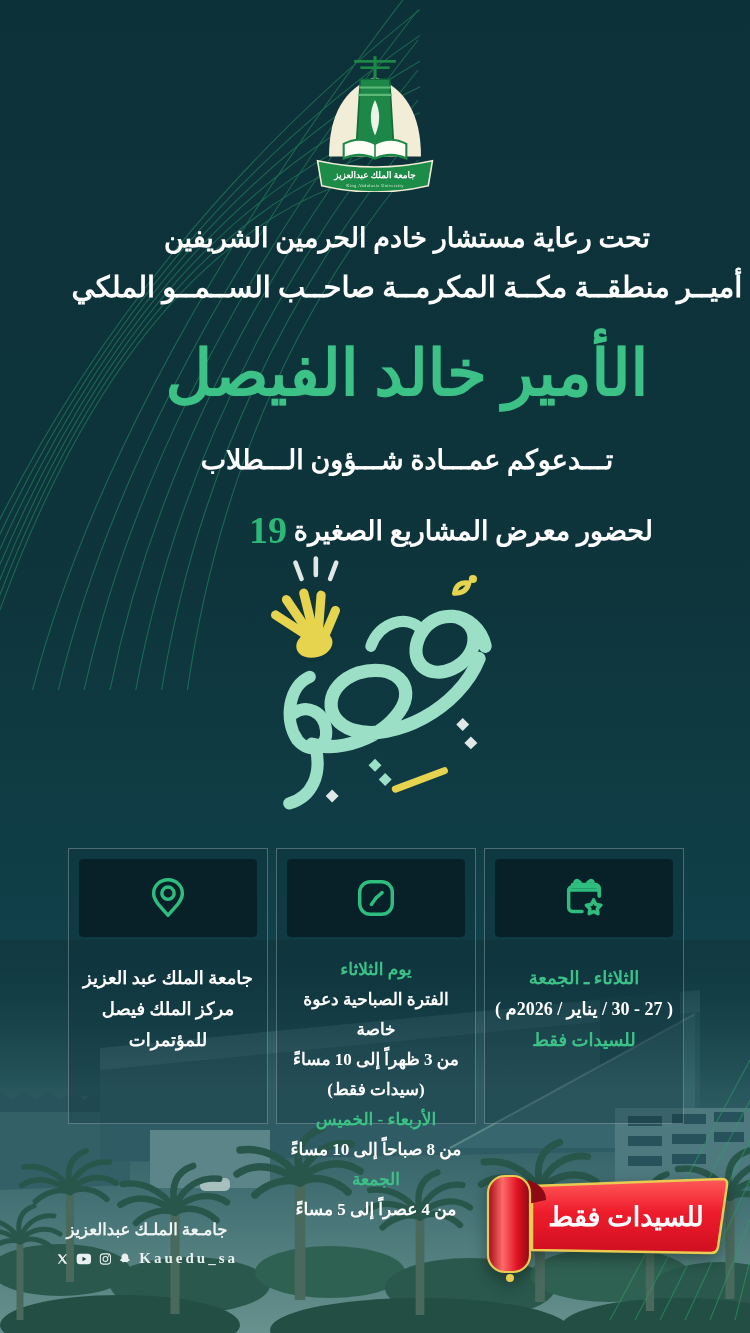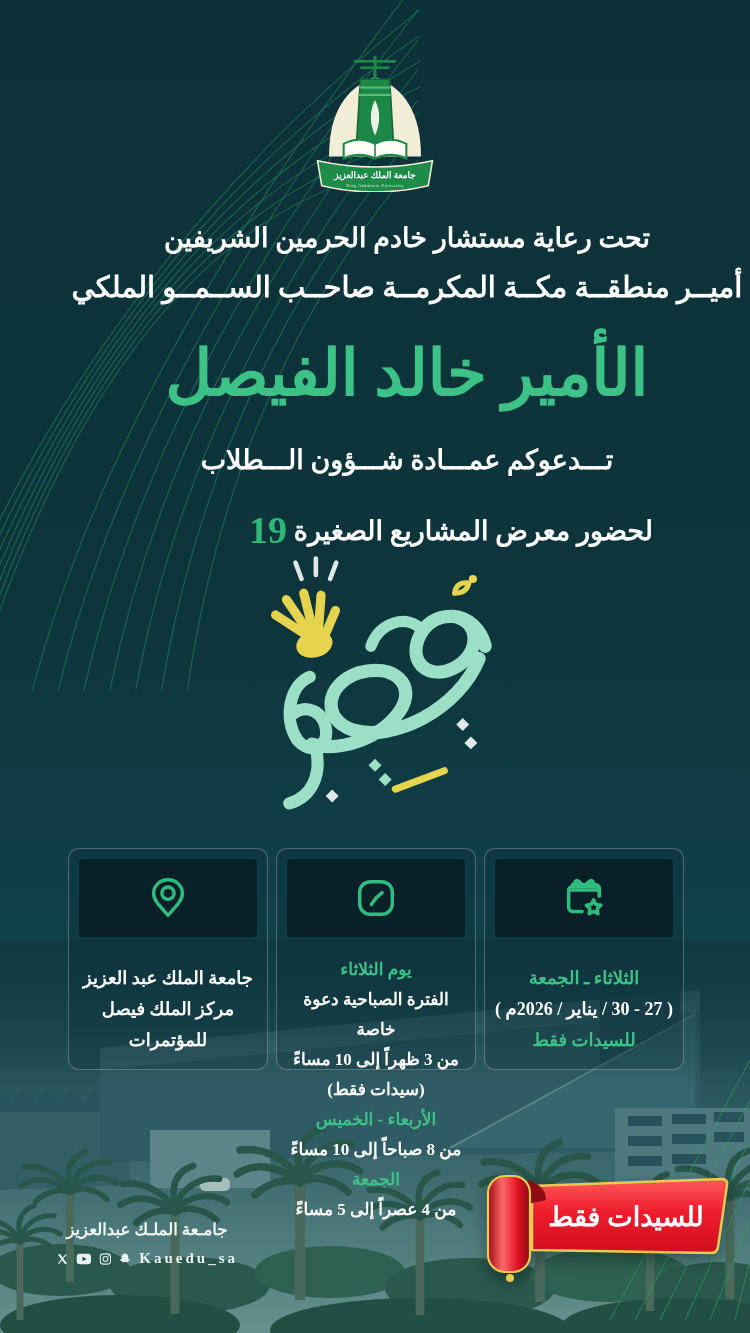--- a/index.html
+++ b/index.html
@@ -16,22 +16,22 @@
   .center-text{left:0;width:750px;text-align:center;direction:rtl;font-weight:700;padding-left:32px;}
   .patronage1{top:222px;font-size:27px;letter-spacing:.2px;}
   .patronage2{top:270px;font-size:29px;}
   .prince{top:336px;font-size:64px;color:#3cc287;letter-spacing:2px;text-shadow:0 0 1px rgba(60,194,135,.4);}
   .invite{top:444px;font-size:27px;}
   .eventline{top:508px;font-size:27px;margin-left:44px;}
   .eventline .edition{color:#2eb877;font-size:38px;font-weight:800;vertical-align:-3px;letter-spacing:-1px;}
   
   #cards{top:848px;left:67px;width:617px;display:flex;flex-direction:row-reverse;gap:8px;}
   .card{
-    width:200px;height:222px;box-sizing:border-box;border:1px solid rgba(255,255,255,.26);
-    border-radius:11px;background:rgba(14,48,56,.30);padding:10px;direction:rtl;text-align:center;
+    width:200px;height:276px;box-sizing:border-box;border:1px solid rgba(255,255,255,.26);
+    border-radius:0;background:rgba(14,48,56,.30);padding:10px;direction:rtl;text-align:center;
   }
   .card-head{height:78px;border-radius:4px;background:rgba(6,26,32,.78);display:flex;align-items:center;justify-content:center;margin-bottom:18px;}
   .card-line{font-size:18px;font-weight:700;line-height:31px;color:#fff;}
   .card-line.green{color:#3cc287;}
   .card.schedule .card-line{font-size:17px;line-height:30px;}
   .card .spacer{height:8px;}
   
   #ribbon{left:476px;top:1170px;width:262px;height:120px;filter:drop-shadow(0 6px 8px rgba(0,0,0,.35));}
   
   #footer{left:56px;top:1220px;width:182px;text-align:center;}

